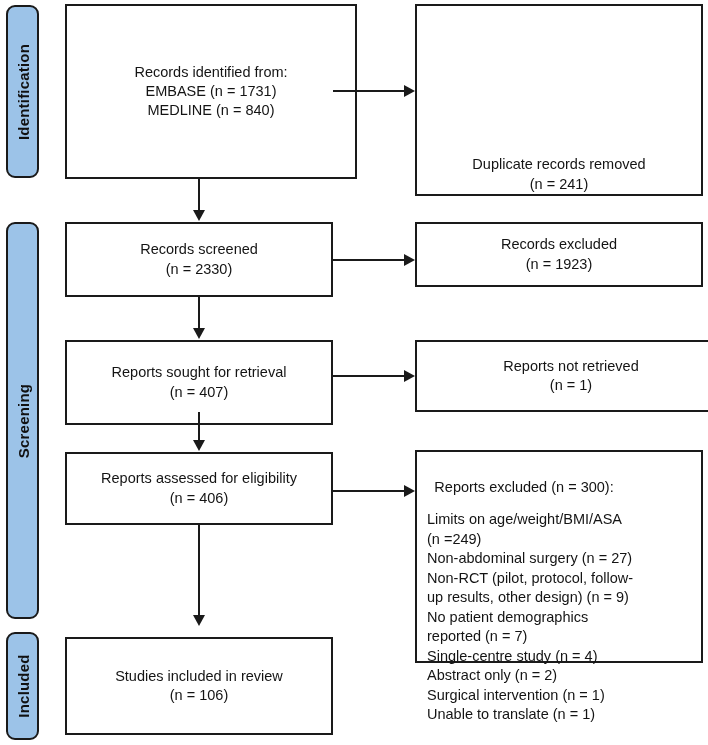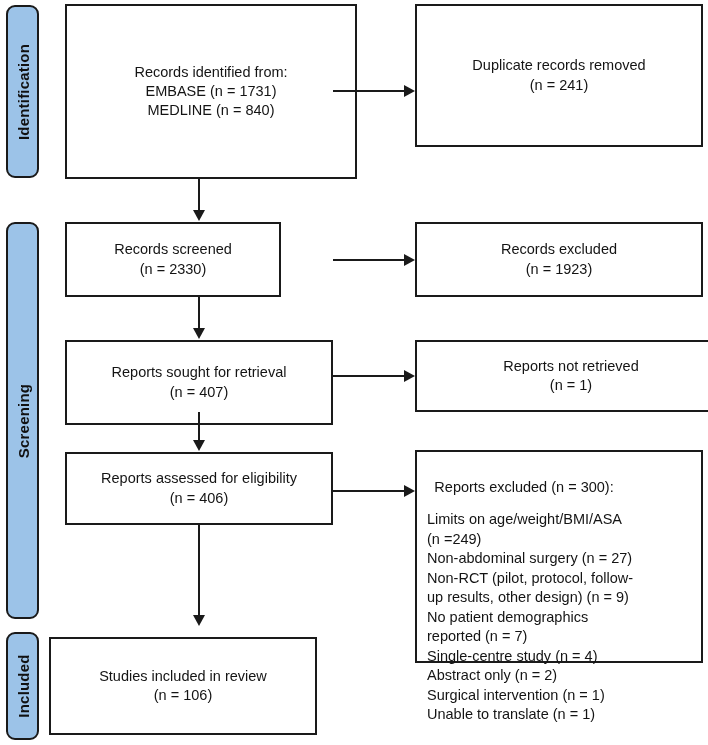--- a/index.html
+++ b/index.html
@@ -119,37 +119,37 @@
   <div class="stage-pill" style="left:6px; top:632px; width:33px; height:108px;">
     <span class="stage-label">Included</span>
   </div>
 
   <div class="flow-box" style="left:65px; top:4px; width:292px; height:175px;">
     <span class="box-text">Records identified from:
 EMBASE (n = 1731)
 MEDLINE (n = 840)</span>
   </div>
 
-  <div class="flow-box" style="left:415px; top:4px; width:288px; height:143px;">
+  <div class="flow-box" style="left:415px; top:4px; width:288px; height:192px;align-items:flex-end;">
     <span class="box-text">Duplicate records removed
 (n = 241)</span>
   </div>
 
   <div class="h-line" style="left:333px; top:90px; width:73px;"></div>
   <div class="arrow-right" style="left:404px; top:84.5px;"></div>
 
   <div class="v-line" style="left:198px; top:179px; height:32px;"></div>
   <div class="arrow-down" style="left:192.5px; top:210px;"></div>
 
-  <div class="flow-box" style="left:65px; top:222px; width:216px; height:75px;">
+  <div class="flow-box" style="left:65px; top:222px; width:268px; height:75px;">
     <span class="box-text">Records screened
 (n = 2330)</span>
   </div>
 
-  <div class="flow-box" style="left:415px; top:222px; width:288px; height:75px;">
+  <div class="flow-box" style="left:415px; top:222px; width:288px; height:65px;">
     <span class="box-text">Records excluded
 (n = 1923)</span>
   </div>
 
   <div class="h-line" style="left:333px; top:259px; width:73px;"></div>
   <div class="arrow-right" style="left:404px; top:253.5px;"></div>
 
   <div class="v-line" style="left:198px; top:297px; height:32px;"></div>
   <div class="arrow-down" style="left:192.5px; top:328px;"></div>
 
@@ -189,18 +189,18 @@
 Unable to translate (n = 1)</span>
     </span>
   </div>
 
   <div class="h-line" style="left:333px; top:490px; width:73px;"></div>
   <div class="arrow-right" style="left:404px; top:484.5px;"></div>
 
   <div class="v-line" style="left:198px; top:525px; height:91px;"></div>
   <div class="arrow-down" style="left:192.5px; top:615px;"></div>
 
-  <div class="flow-box" style="left:49px; top:637px; width:268px; height:98px;">
+  <div class="flow-box" style="left:65px; top:637px; width:268px; height:98px;">
     <span class="box-text">Studies included in review
 (n = 106)</span>
   </div>
 
 </div>
 
 </body></html>

